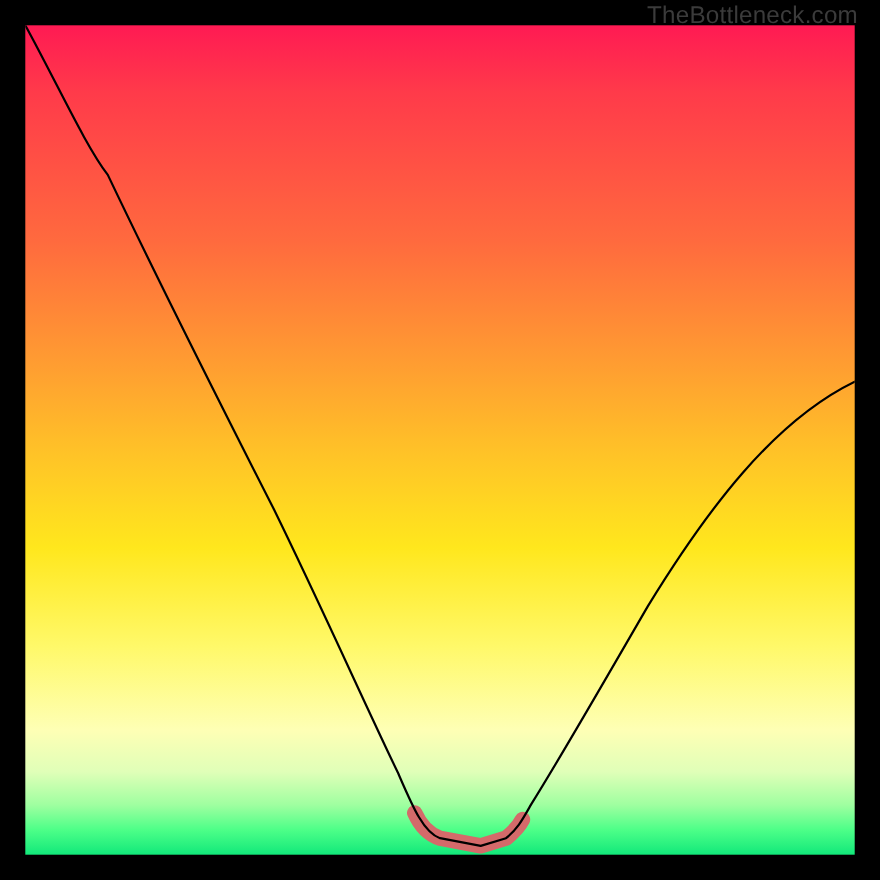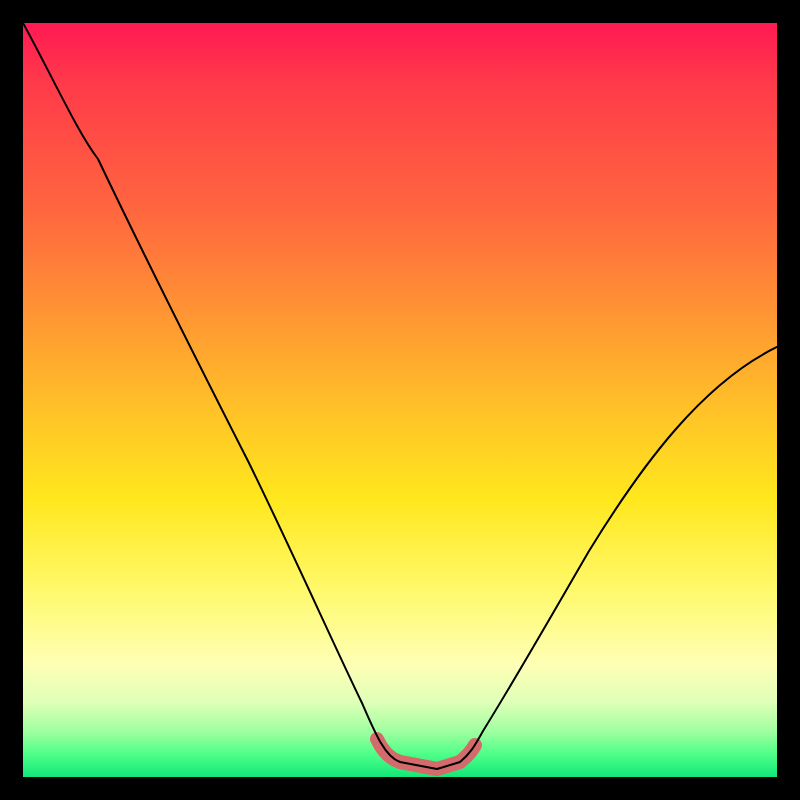--- a/index.html
+++ b/index.html
@@ -92,13 +92,14 @@
                C 270 530, 310 620, 339 680
                C 352 710, 362 734, 377 739
                L 414 746
                L 437 739
                C 448 730, 452 722, 460 708
                C 490 660, 530 590, 566 528
                C 620 440, 680 360, 754 324"></path>
     </svg>
   </div>
 
+  <div class="watermark">TheBottleneck.com</div>
 </div>
 
 </body></html>

